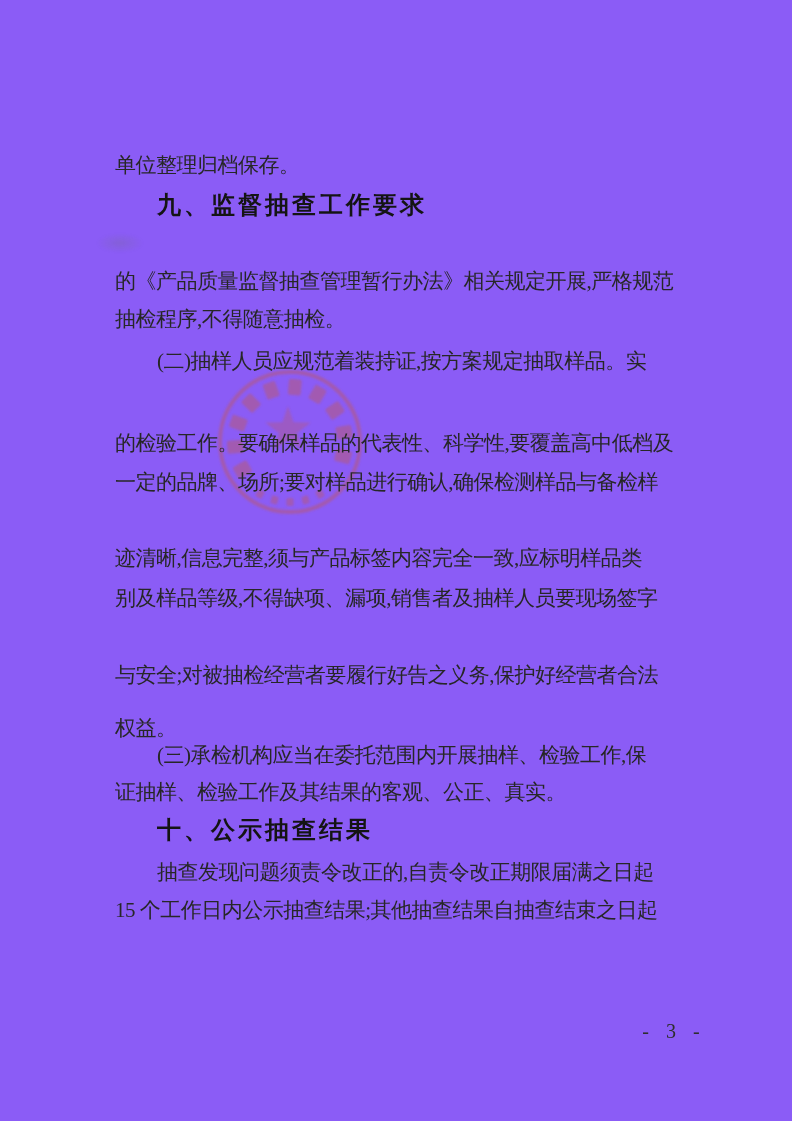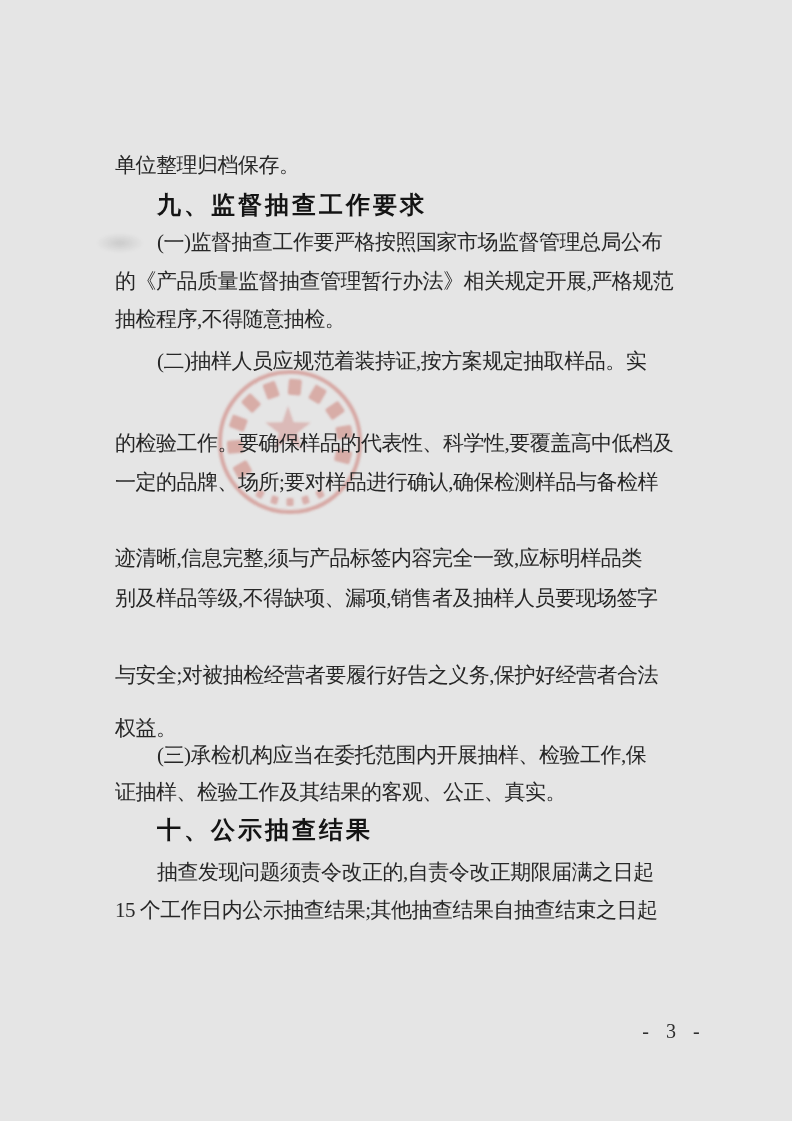--- a/index.html
+++ b/index.html
@@ -4,21 +4,21 @@
 <style>
   html, body {
     margin: 0;
     padding: 0;
     background: #ffffff;
   }
   .page {
     position: relative;
     width: 792px;
     height: 1121px;
-    background: #e5e5e5;
+    background: #8b5cf6;
     overflow: hidden;
     font-family: "Liberation Serif", "DejaVu Serif", serif;
   }
   .line {
     position: absolute;
     left: 115px;
     width: 610px;
     height: 38px;
     line-height: 38px;
     font-size: 21px;
@@ -100,21 +100,20 @@
         <rect x="61" y="132" width="7" height="8" rx="1.5" transform="rotate(15 64.5 136)"></rect>
         <rect x="76.5" y="134" width="7" height="8" rx="1.5"></rect>
         <rect x="92" y="132" width="7" height="8" rx="1.5" transform="rotate(-15 95.5 136)"></rect>
         <rect x="106.5" y="126" width="7" height="8" rx="1.5" transform="rotate(-30 110 130)"></rect>
       </g>
     </g>
   </svg>
 
   <div class="line" style="top:146px">单位整理归档保存。</div>
   <div class="line heading indent" style="top:186px">九、监督抽查工作要求</div>
-  <div class="line indent" style="top:223px">(一)监督抽查工作要严格按照国家市场监督管理总局公布</div>
   <div class="line" style="top:300px">抽检程序,不得随意抽检。</div>
   <div class="line" style="top:262px">的《产品质量监督抽查管理暂行办法》相关规定开展,严格规范</div>
   <div class="line indent" style="top:342px">(二)抽样人员应规范着装持证,按方案规定抽取样品。实</div>
   <div class="line" style="top:424px">的检验工作。要确保样品的代表性、科学性,要覆盖高中低档及</div>
   <div class="line" style="top:463px">一定的品牌、场所;要对样品进行确认,确保检测样品与备检样</div>
   <div class="line" style="top:539px">迹清晰,信息完整,须与产品标签内容完全一致,应标明样品类</div>
   <div class="line" style="top:579px">别及样品等级,不得缺项、漏项,销售者及抽样人员要现场签字</div>
   <div class="line" style="top:656px">与安全;对被抽检经营者要履行好告之义务,保护好经营者合法</div>
   <div class="line" style="top:709px">权益。</div>
   <div class="line indent" style="top:736px">(三)承检机构应当在委托范围内开展抽样、检验工作,保</div>

